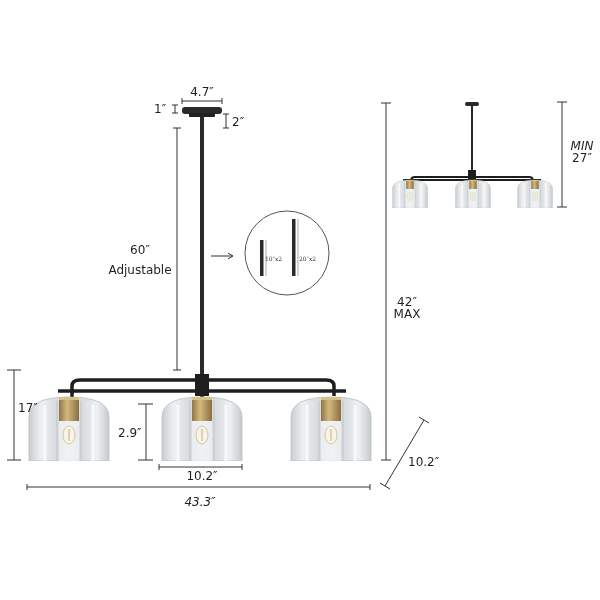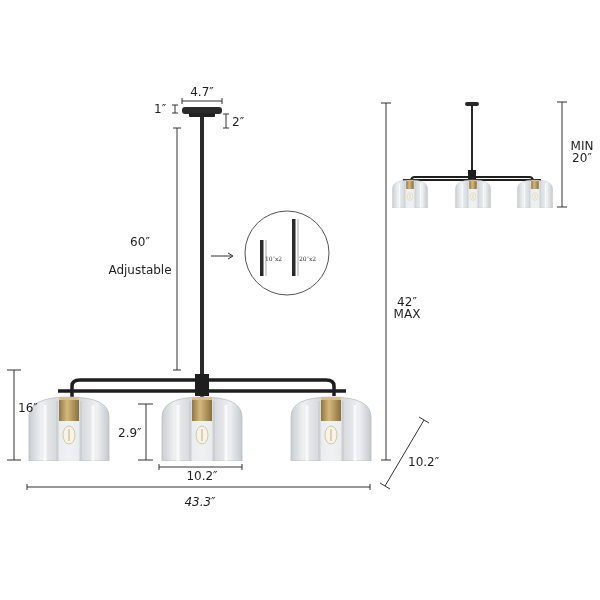--- a/index.html
+++ b/index.html
@@ -140,28 +140,28 @@
     <line x1="562" y1="102" x2="562" y2="207"></line>
     <line x1="557" y1="102" x2="567" y2="102"></line>
       <line x1="557" y1="207" x2="567" y2="207"></line>
   </g>
 </svg>
 
 <div class="lbl c" style="left:186px;top:86px;width:32px;">4.7″</div>
 <div class="lbl" style="left:154px;top:103px;">1″</div>
 <div class="lbl" style="left:232px;top:116px;">2″</div>
 
-<div class="lbl c" style="left:108px;top:236px;width:64px;">60″</div>
+<div class="lbl c" style="left:108px;top:244px;width:64px;">60″</div>
 <div class="lbl c" style="left:106px;top:264px;width:68px;">Adjustable</div>
 
 <div class="tiny" style="left:265px;top:255px;">10″x2</div>
 <div class="tiny" style="left:299px;top:255px;">20″x2</div>
 
-<div class="lbl" style="left:18px;top:402px;">16″</div>
+<div class="lbl" style="left:18px;top:402px;">17″</div>
 <div class="lbl" style="left:118px;top:427px;">2.9″</div>
 <div class="lbl c" style="left:180px;top:470px;width:44px;">10.2″</div>
 <div class="lbl c" style="left:176px;top:496px;width:48px;font-style:italic;">43.3″</div>
 <div class="lbl" style="left:408px;top:456px;">10.2″</div>
 
 <div class="lbl c" style="left:390px;top:284px;width:34px;margin-top:24px;">MAX</div>
 <div class="lbl c" style="left:390px;top:296px;width:34px;">42″</div>
-<div class="lbl c" style="left:566px;top:140px;width:32px;">MIN</div>
-<div class="lbl c" style="left:566px;top:152px;width:32px;">20″</div>
+<div class="lbl c" style="left:566px;top:140px;width:32px;font-style:italic;">MIN</div>
+<div class="lbl c" style="left:566px;top:152px;width:32px;">27″</div>
 
 </body></html>

